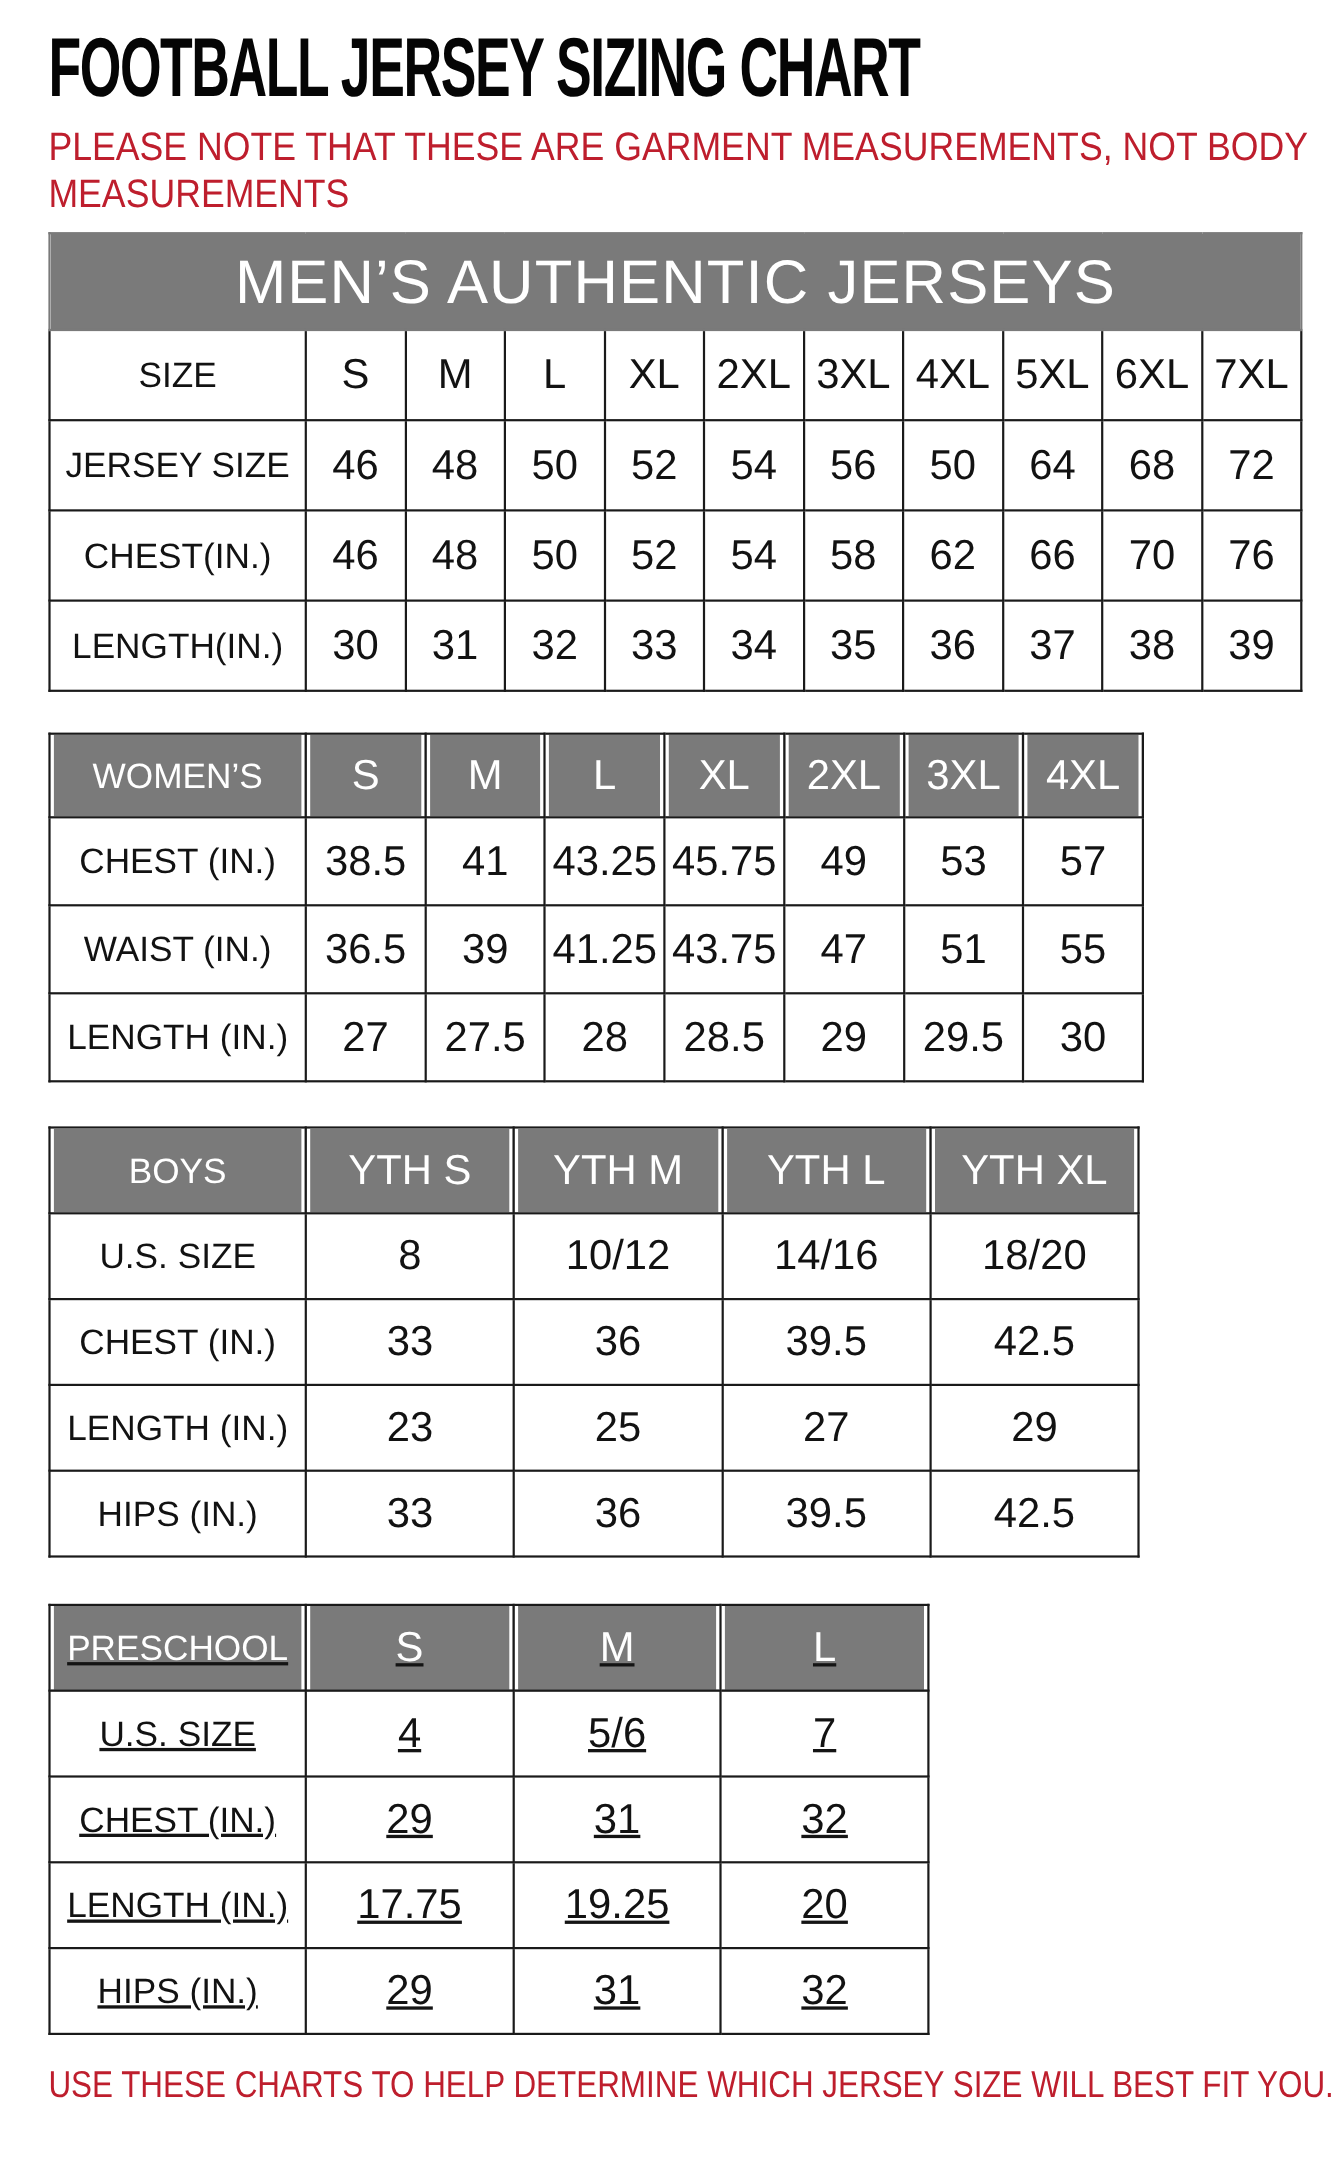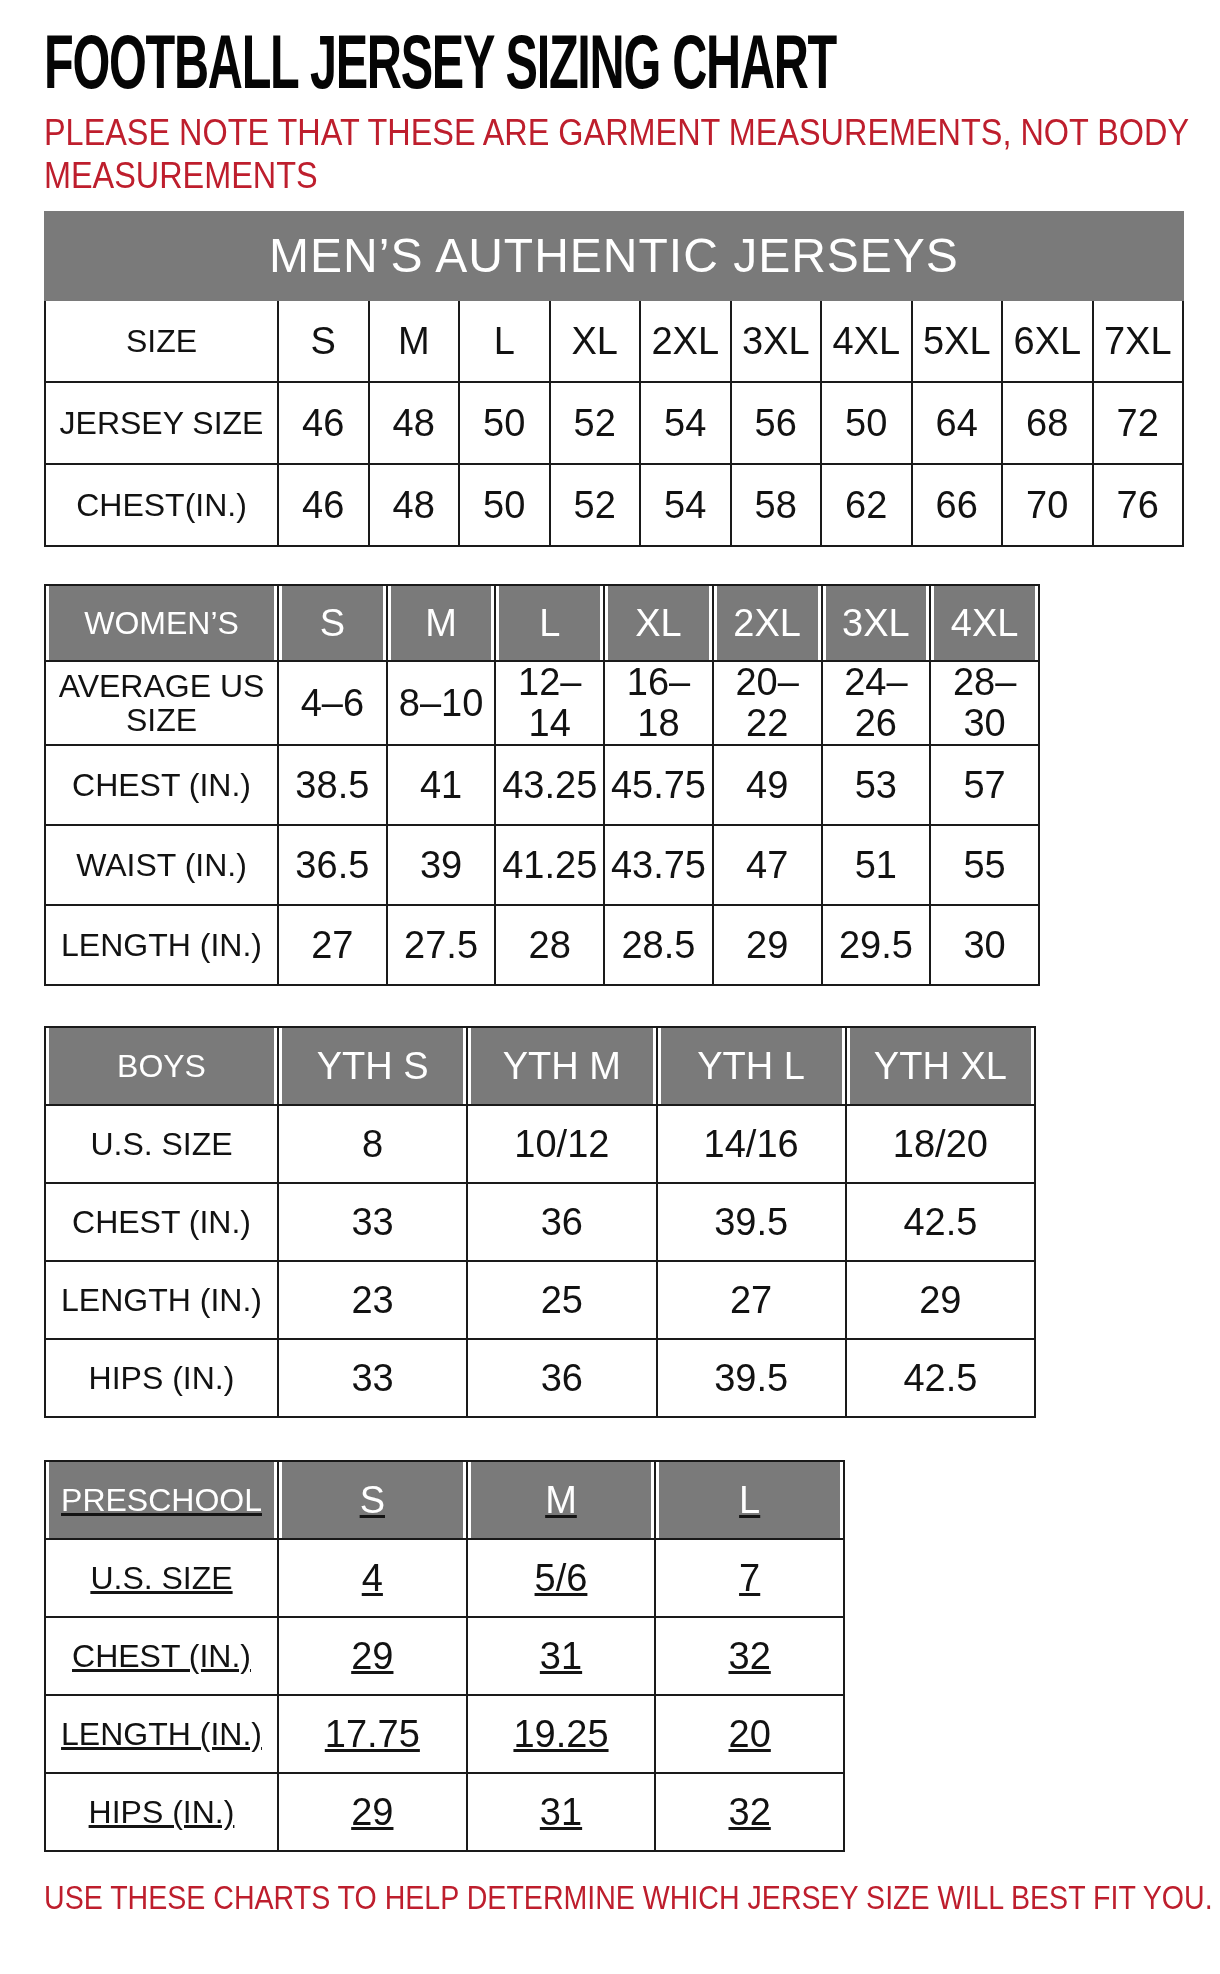--- a/index.html
+++ b/index.html
@@ -35,21 +35,21 @@
   td,th{
     border:2px solid var(--line);
     text-align:center;vertical-align:middle;
     font-size:38px;font-weight:normal;color:#121212;
     padding:0 2px;line-height:1.08;
     overflow:hidden;
   }
   td.lbl{font-size:32px;padding:0 4px;}
   tr.banner th{
     background:var(--gray);color:#ffffff;
-    font-size:48px;letter-spacing:1px;
+    font-size:56px;letter-spacing:1px;
     border:2px solid var(--gray);
     height:88px;
   }
   tr.ghead td{
     background:var(--gray);color:#ffffff;
     box-shadow:inset 3px 0 0 #ffffff, inset -3px 0 0 #ffffff;
   }
   .tbl-mens{width:1140px;margin-top:14px;}
   .tbl-mens td{height:82px;}
   .tbl-womens{width:996px;margin-top:37px;}
@@ -125,20 +125,33 @@
         <td class="val">48</td>
         <td class="val">50</td>
         <td class="val">52</td>
         <td class="val">54</td>
         <td class="val">58</td>
         <td class="val">62</td>
         <td class="val">66</td>
         <td class="val">70</td>
         <td class="val">76</td>
       </tr>
+      <tr>
+        <td class="lbl">LENGTH(IN.)</td>
+        <td class="val">30</td>
+        <td class="val">31</td>
+        <td class="val">32</td>
+        <td class="val">33</td>
+        <td class="val">34</td>
+        <td class="val">35</td>
+        <td class="val">36</td>
+        <td class="val">37</td>
+        <td class="val">38</td>
+        <td class="val">39</td>
+      </tr>
     </tbody>
   </table>
 
 <table class="tbl-womens">
     <colgroup>
       <col class="c-label">
       <col>
       <col>
       <col>
       <col>
@@ -151,30 +164,20 @@
         <td class="lbl">WOMEN’S</td>
         <td>S</td>
         <td>M</td>
         <td>L</td>
         <td>XL</td>
         <td>2XL</td>
         <td>3XL</td>
         <td>4XL</td>
       </tr>
       <tr>
-        <td class="lbl">AVERAGE US SIZE</td>
-        <td class="val">4–6</td>
-        <td class="val">8–10</td>
-        <td class="val">12–14</td>
-        <td class="val">16–18</td>
-        <td class="val">20–22</td>
-        <td class="val">24–26</td>
-        <td class="val">28–30</td>
-      </tr>
-      <tr>
         <td class="lbl">CHEST (IN.)</td>
         <td class="val">38.5</td>
         <td class="val">41</td>
         <td class="val">43.25</td>
         <td class="val">45.75</td>
         <td class="val">49</td>
         <td class="val">53</td>
         <td class="val">57</td>
       </tr>
       <tr>

